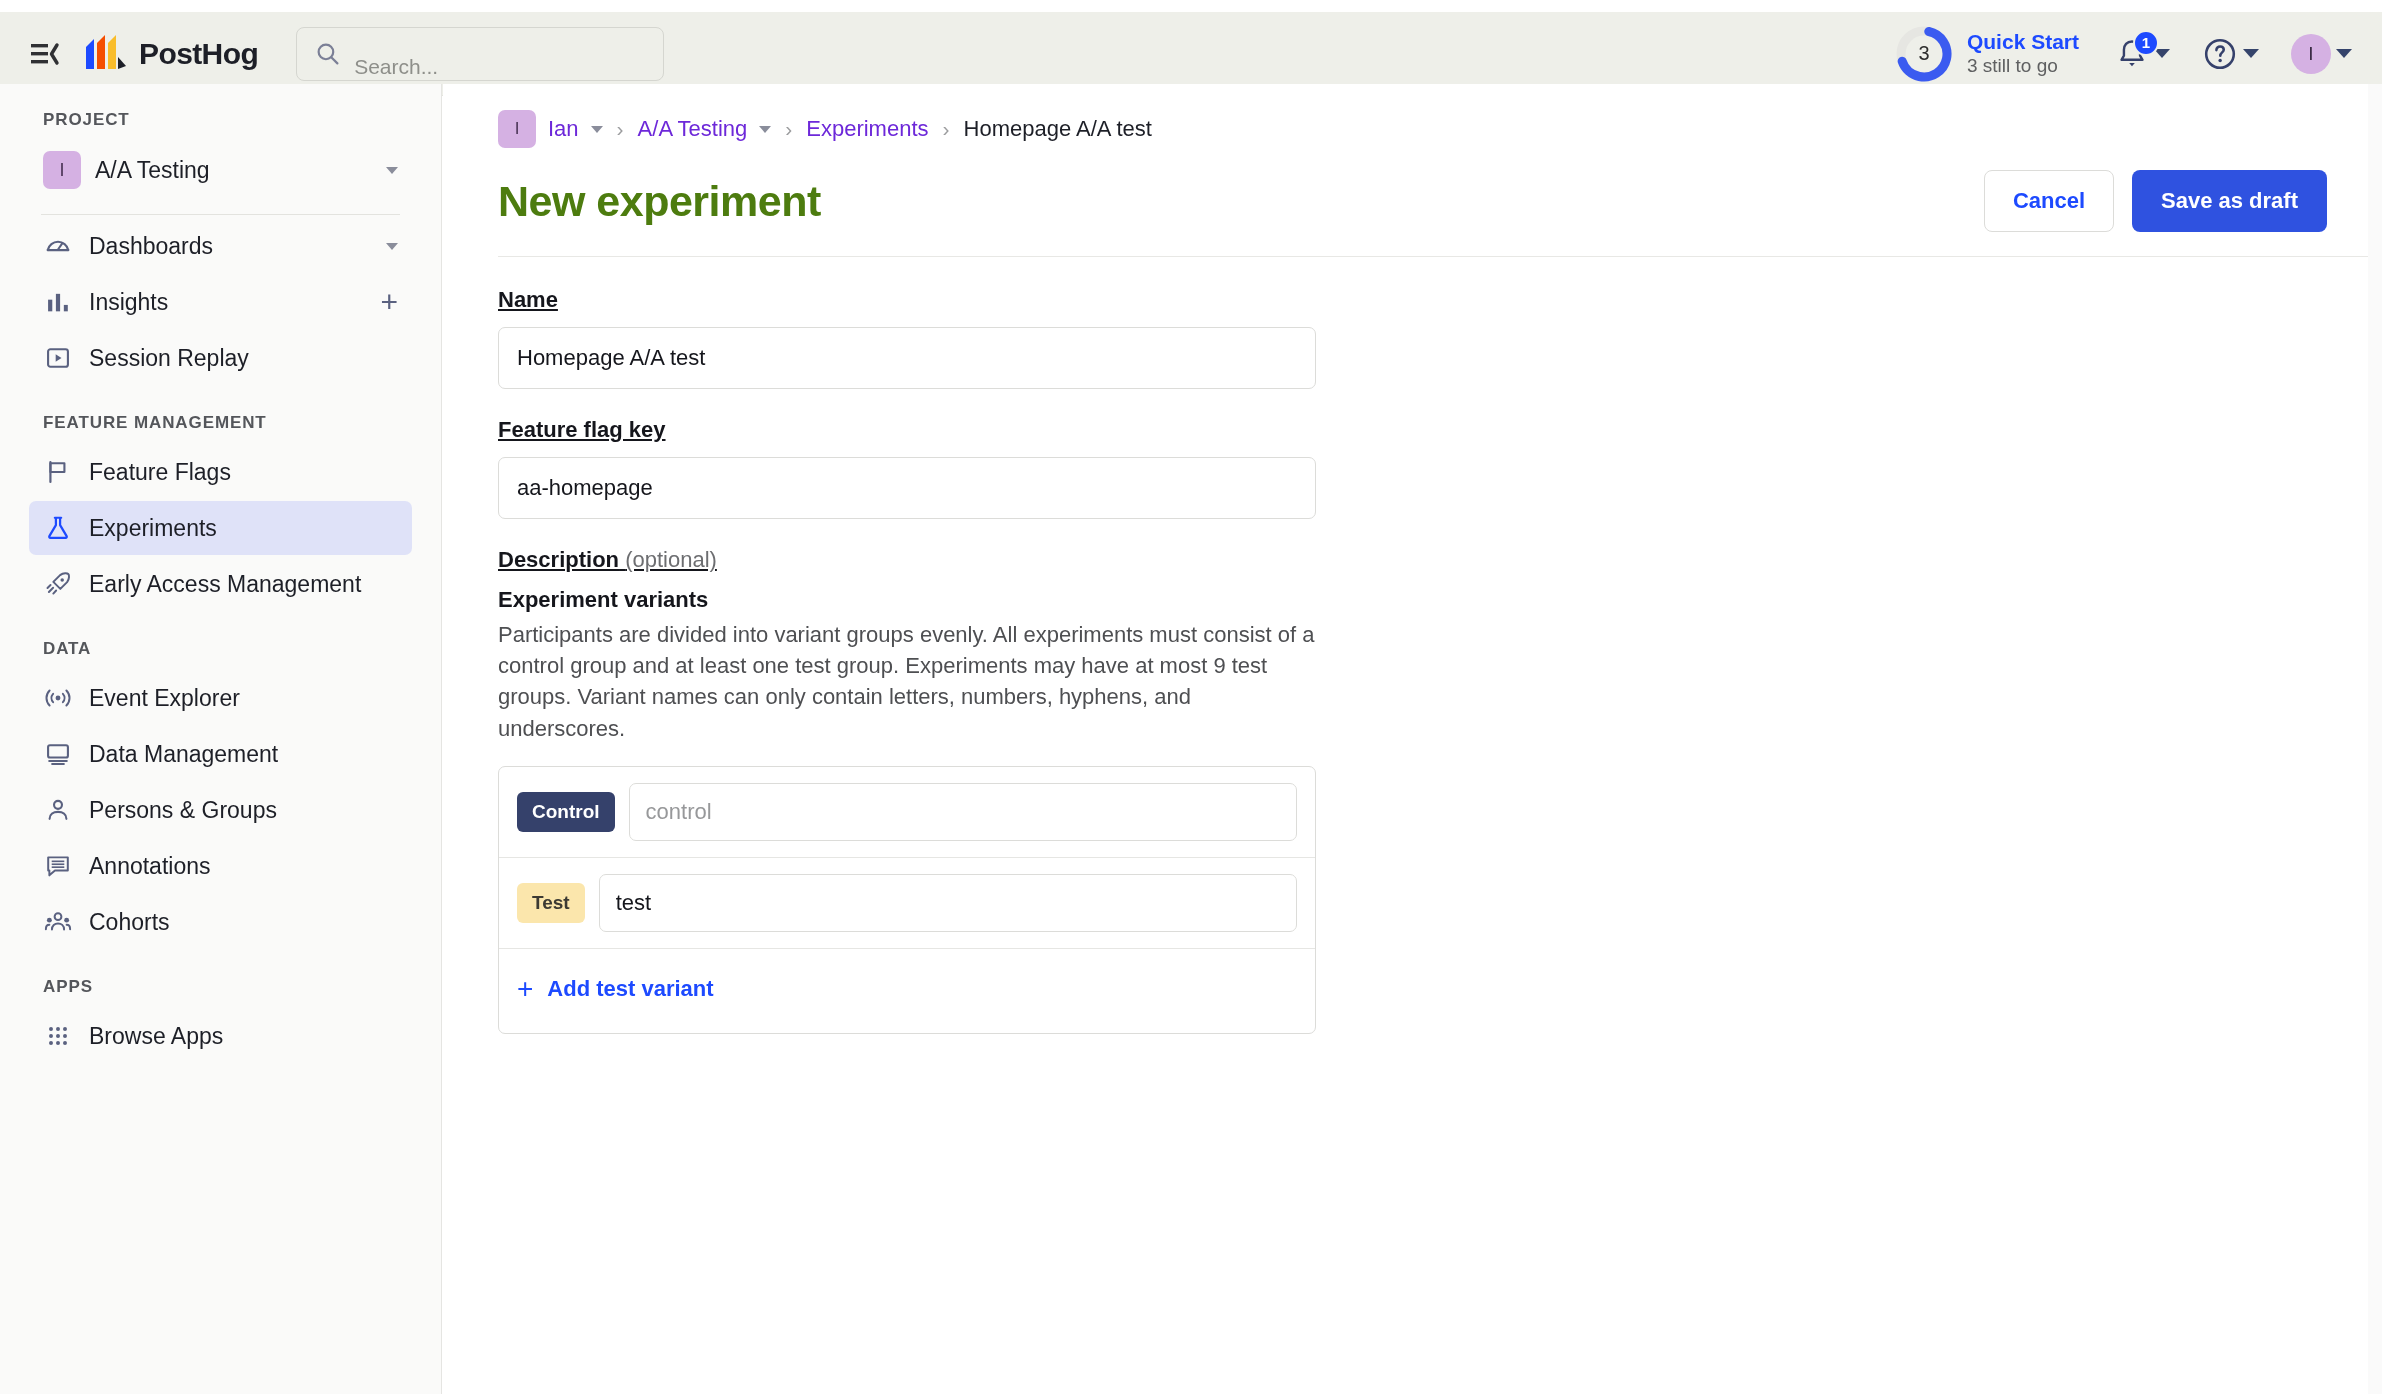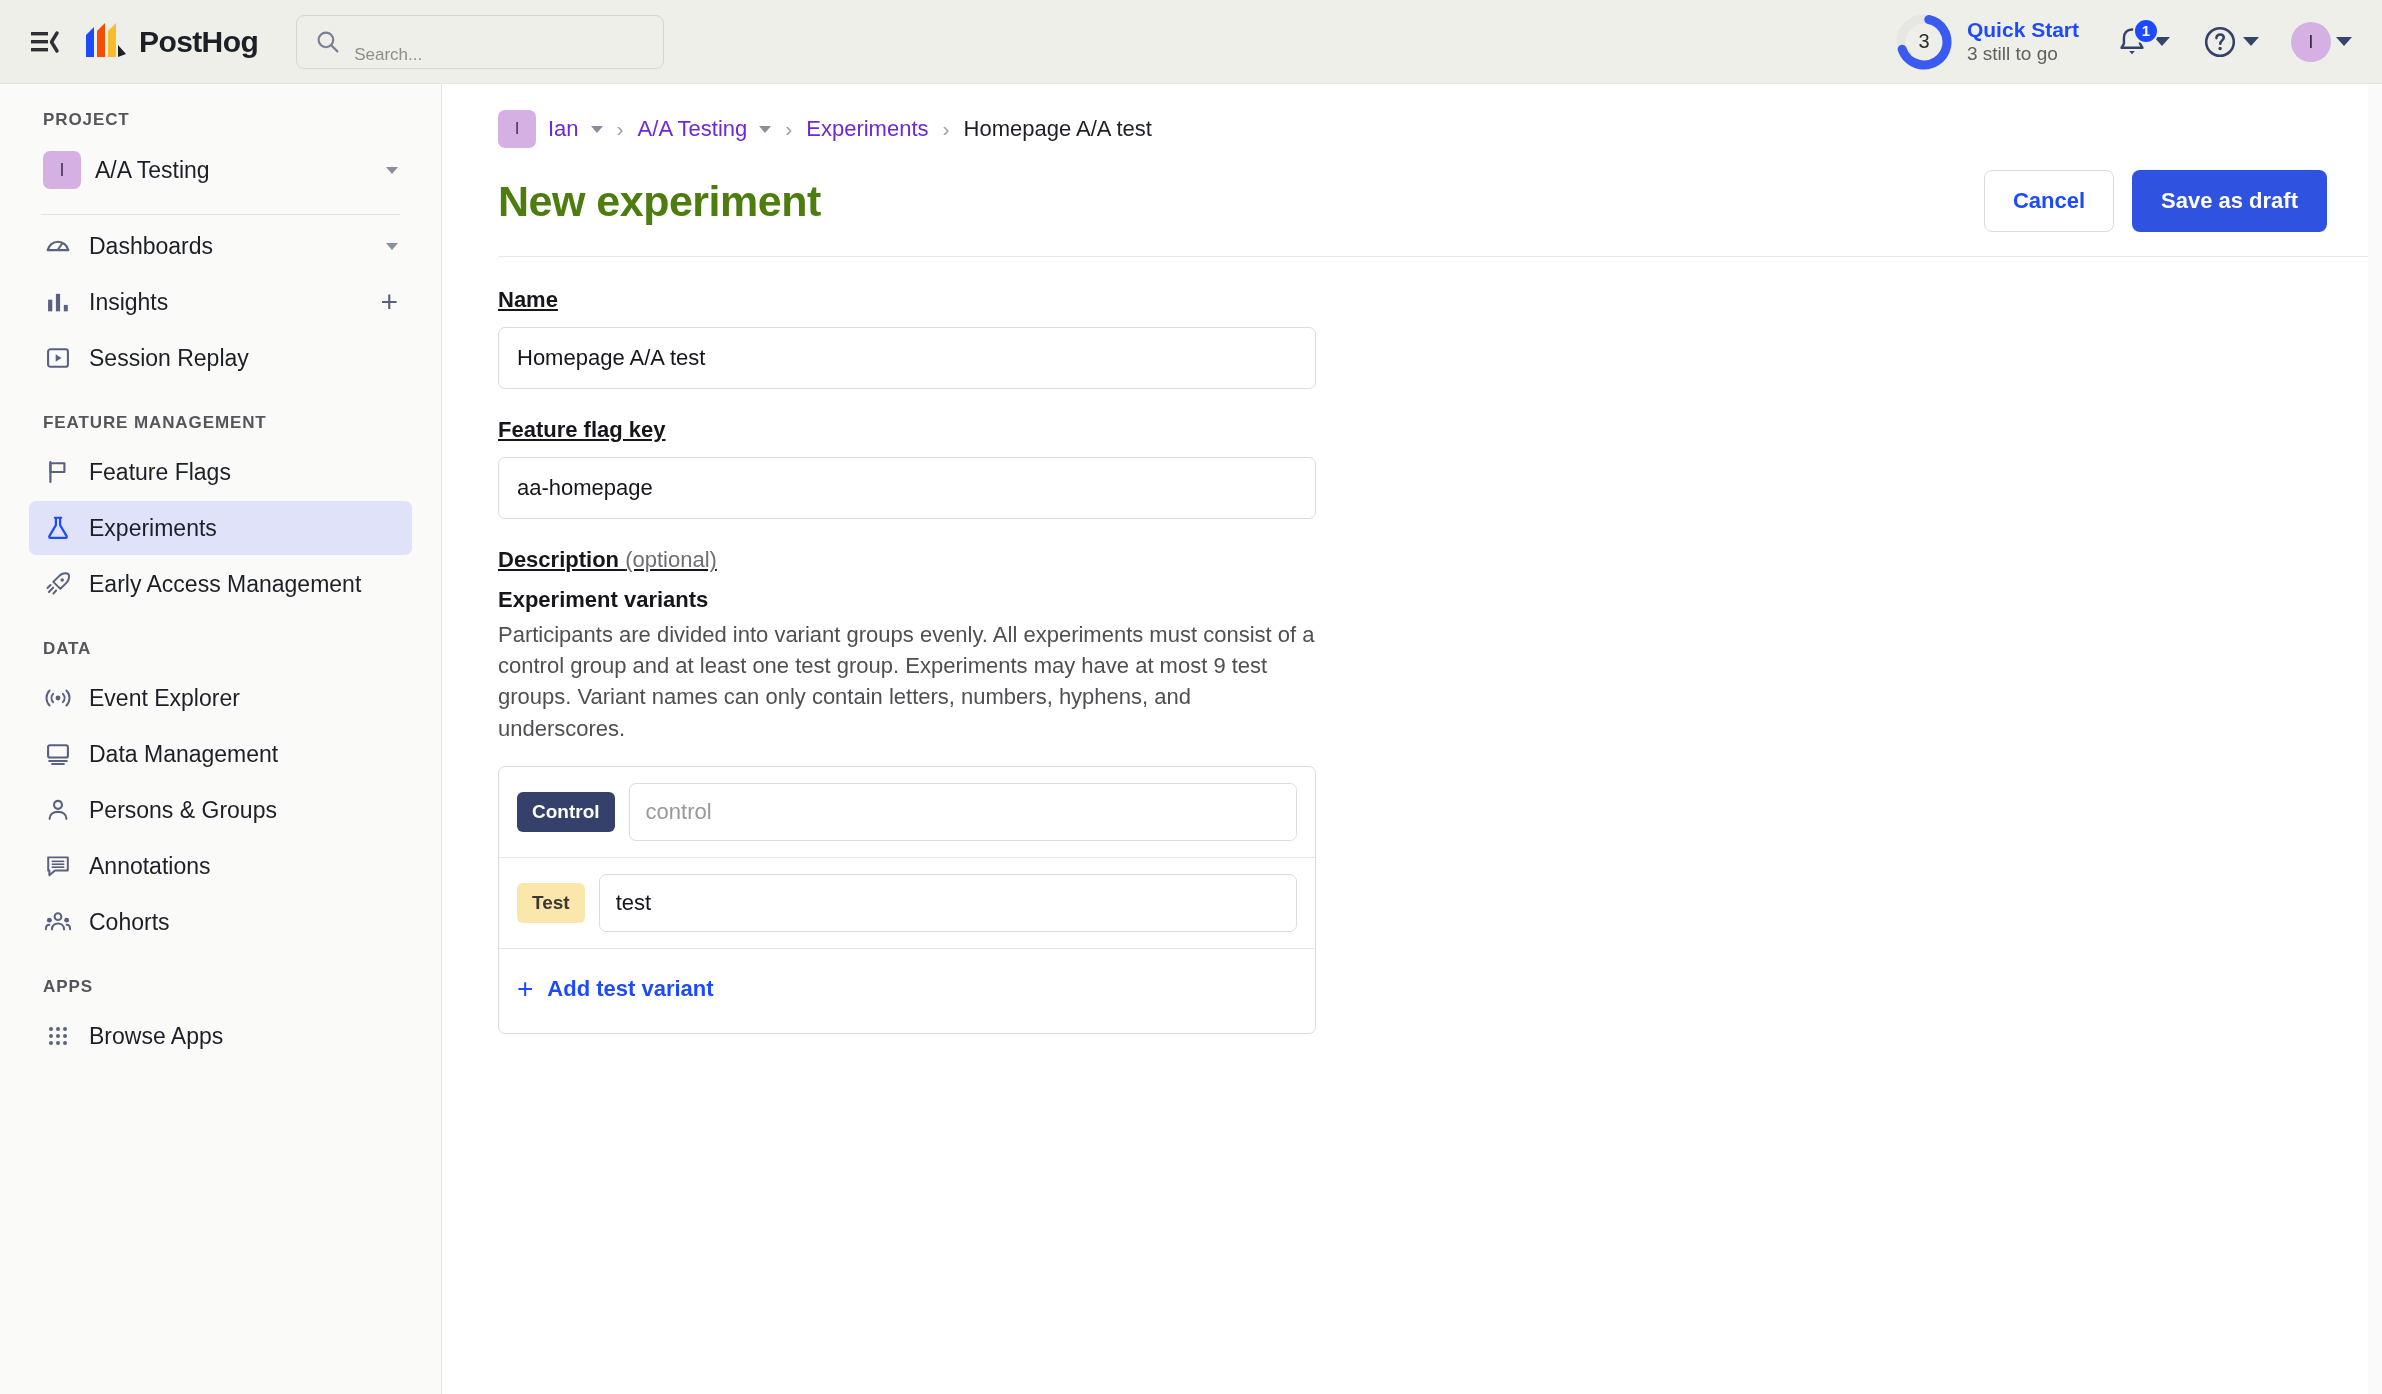--- a/index.html
+++ b/index.html
@@ -6,21 +6,21 @@
   html, body {
     width: 2382px; height: 1394px;
     font-family: "Liberation Sans", sans-serif;
     background: #ffffff;
     overflow: hidden;
     -webkit-font-smoothing: antialiased;
   }
 
   
   .topbar {
-    position: absolute; top: 0; left: 0;
+    position: absolute; top: 12px; left: 0;
     width: 2382px; height: 84px;
     background: #eeefe9;
     display: flex; align-items: center;
     padding: 0 22px;
     border-bottom: 1px solid #e3e4de;
   }
   .collapse-btn {
     width: 46px; height: 46px;
     display: flex; align-items: center; justify-content: center;
     cursor: pointer; border-radius: 6px;
@@ -38,21 +38,21 @@
   }
   .searchbox {
     margin-left: 38px;
     width: 368px; height: 54px;
     border: 1px solid #d5d6d0; border-radius: 8px;
     display: flex; align-items: center; gap: 14px;
     padding: 0 18px; cursor: text;
     background: transparent;
     flex: 0 0 auto;
   }
-  .search-ph { font-size: 17px; color: #8e8f8a; margin-top: 26px; }
+  .search-ph { font-size: 21px; color: #8e8f8a; margin-top: 26px; }
   .topbar-right {
     margin-left: auto; display: flex; align-items: center;
     gap: 0px; flex: 0 0 auto;
   }
   .quickstart {
     display: flex; align-items: center; gap: 14px;
     cursor: pointer; padding: 4px 12px; border-radius: 8px;
   }
   .qs-ring { position: relative; width: 58px; height: 58px; flex: 0 0 auto; }
   .qs-num {

